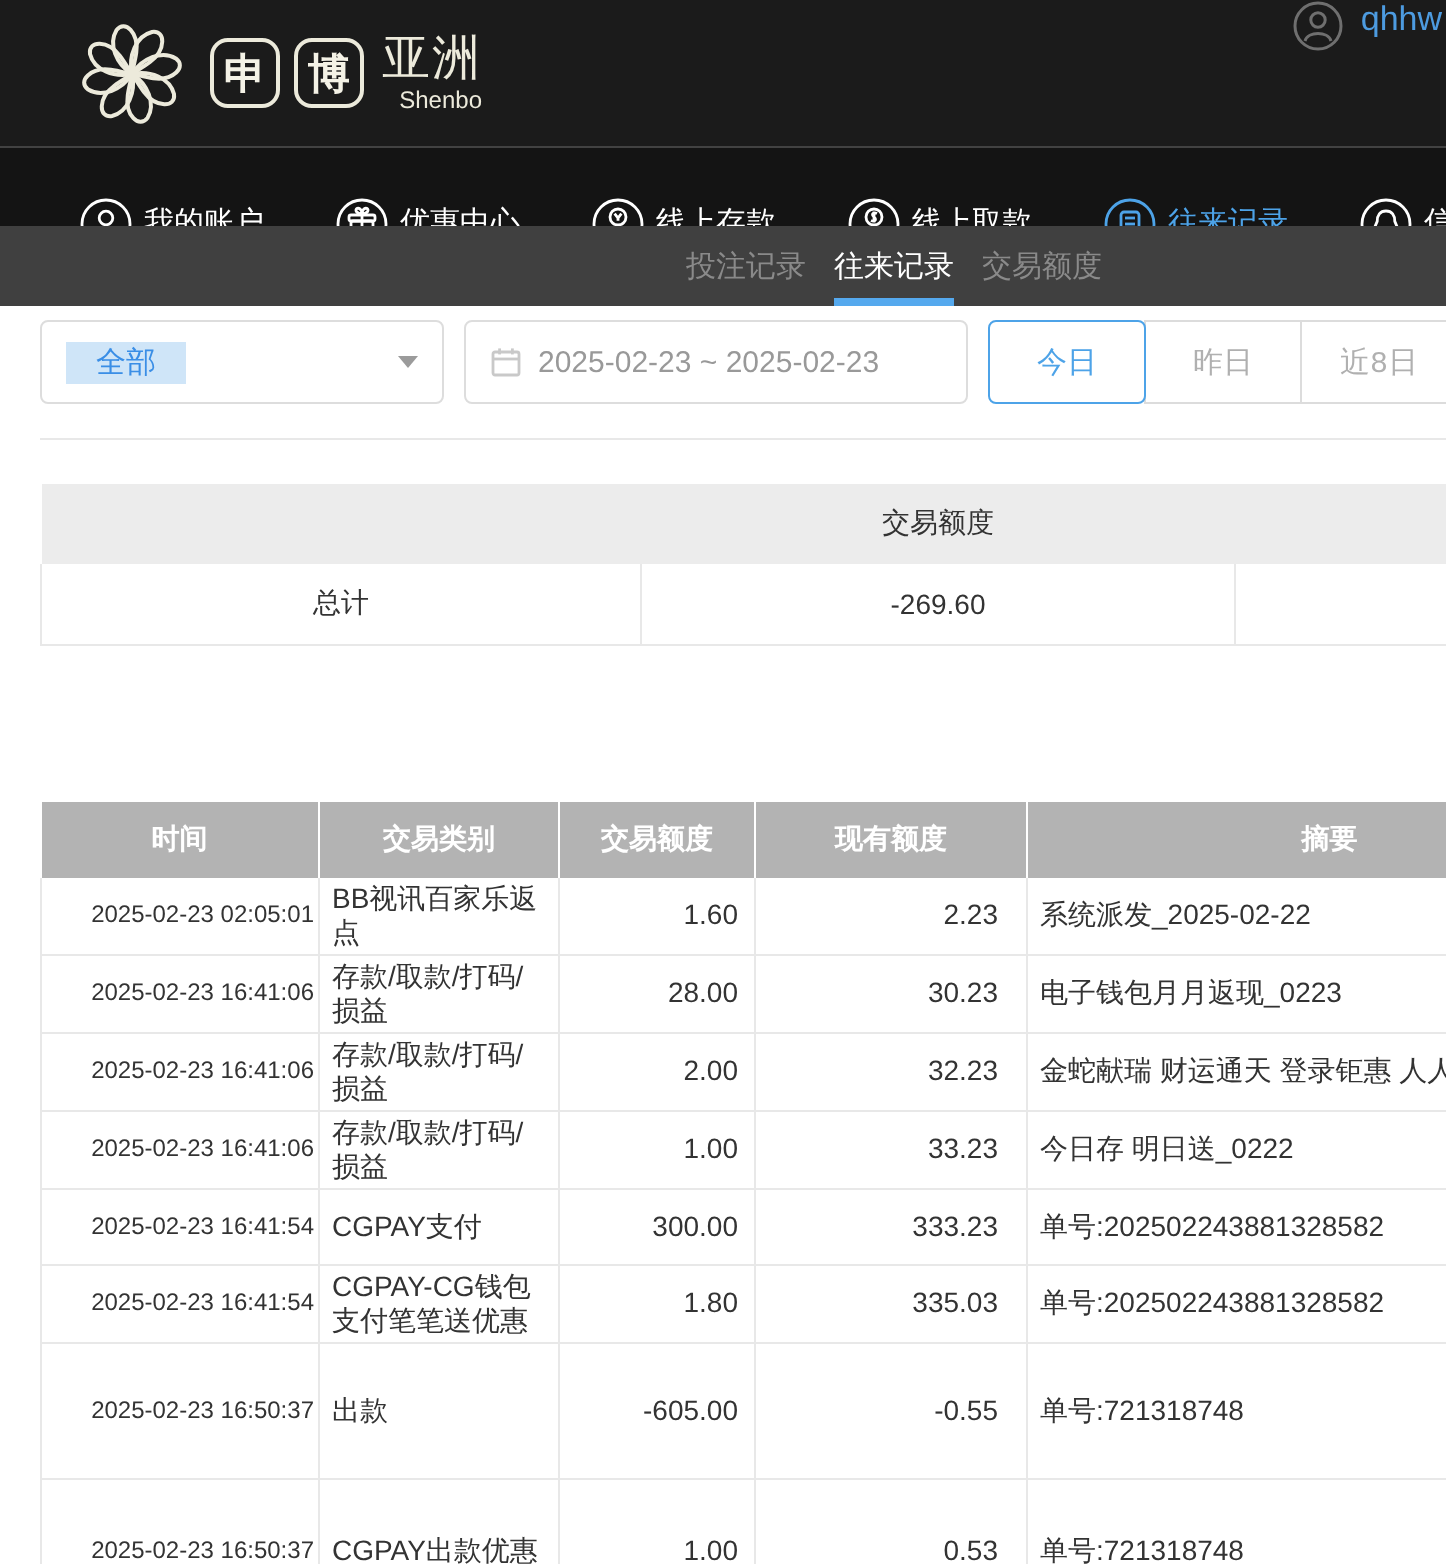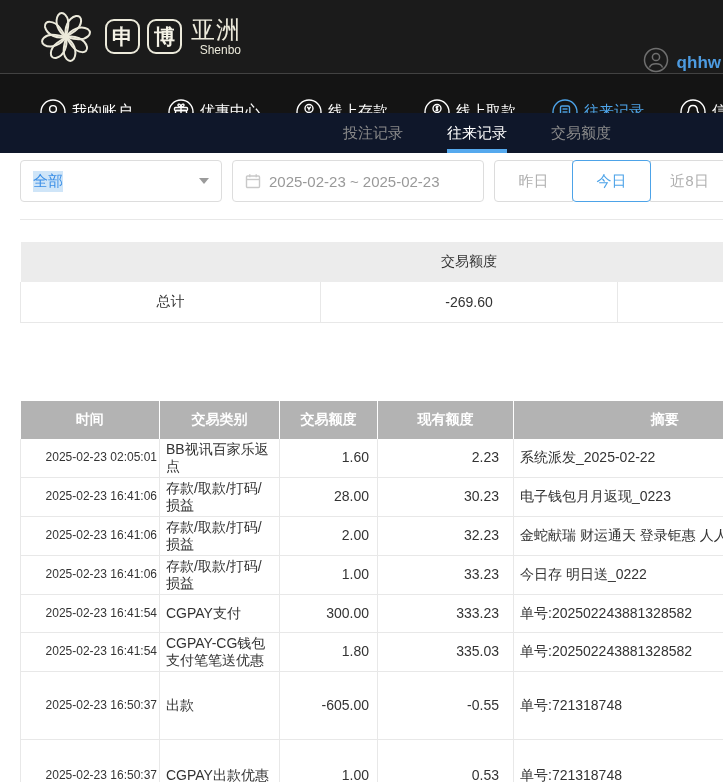--- a/index.html
+++ b/index.html
@@ -16,49 +16,49 @@
   }
   .logo { display:flex; align-items:center; gap:7px; cursor:pointer; }
   .logo-box {
     width:35px; height:35px; border:2px solid #eceadb; border-radius:9px;
     color:#f4f2e6; font-size:21px; font-weight:bold;
     display:flex; align-items:center; justify-content:center;
   }
   .logo-region { color:#eceadb; line-height:1; margin-left:2px; }
   .logo-region .zh { font-size:24px; font-weight:normal; letter-spacing:1px; }
   .logo-region .en { font-size:12px; margin-top:2px;text-align:right; }
-  .userbox { position:absolute; right:2px; top:0; height:73px; display:flex; align-items:flex-end; gap:8px; cursor:pointer;font-weight:bold; }
+  .userbox { position:absolute; right:2px; top:0; height:73px; display:flex; align-items:flex-start; gap:8px; cursor:pointer; }
   .username { color:#4d9be0; font-size:17px; }
   
   .mainnav {
     height:40px; background:#141414; border-top:1px solid #424242;
     display:flex; align-items:center; padding-left:40px; gap:36px;
     white-space:nowrap; overflow:hidden;
   }
   .nav-item { display:flex; align-items:center; gap:6px; color:#fff; font-size:15px; cursor:pointer; flex:0 0 auto;margin-top:36px; }
   .nav-item svg { stroke:#fff; }
   .nav-item.active { color:#4da3e8; }
   .nav-item.active svg { stroke:#4da3e8; }
   
   .subtabs {
-    height:40px; background:#0f172a; display:flex; gap:44px; padding-left:343px;
+    height:40px; background:#404040; display:flex; gap:14px; padding-left:343px;
     overflow:hidden; white-space:nowrap;
   }
   .tab {
     height:40px; display:flex; align-items:center; color:#8a8a8a; font-size:15px;
     border-bottom:4px solid transparent; padding-top:4px; cursor:pointer; flex:0 0 auto;
   }
   .tab.active { color:#fff; border-bottom-color:#55a9ee; }
   
   .filters { display:flex; align-items:center; margin:7px 0 0 20px; white-space:nowrap; }
   .select-box {
     width:202px; height:42px; border:1px solid #ddd; border-radius:4px; background:#fff;
     display:flex; align-items:center; padding:0 12px; cursor:pointer; flex:0 0 auto;
   }
-  .select-value { font-size:15px; color:#3a8ee6; background:#cfe5f8; padding:1px 0; }
+  .select-value { font-size:15px; color:#3a8ee6; background:#cfe5f8; padding:1px 15px; }
   .caret { margin-left:auto; width:0; height:0; border-left:5px solid transparent; border-right:5px solid transparent; border-top:6px solid #9b9b9b; }
   .date-box {
     width:252px; height:42px; border:1px solid #ddd; border-radius:4px; background:#fff;
     display:flex; align-items:center; gap:8px; padding:0 12px; margin-left:10px; cursor:pointer; flex:0 0 auto;
   }
   .date-text { font-size:15px; color:#999; }
   .btn-group { display:flex; margin-left:10px; flex:0 0 auto; }
   .range-btn {
     width:79px; height:42px; background:#fff; border:1px solid #dcdcdc; margin-left:-1px;
     font-size:15px; color:#b0b0b0; display:flex; align-items:center; justify-content:center;
@@ -242,22 +242,22 @@
         <svg width="16" height="16" viewBox="0 0 16 16" fill="none" stroke="#c9c9c9" stroke-width="1.4">
           <rect x="1.5" y="3" width="13" height="11.5" rx="1"></rect>
           <line x1="1.5" y1="6.5" x2="14.5" y2="6.5"></line>
           <line x1="4.8" y1="1.2" x2="4.8" y2="4.2"></line>
           <line x1="11.2" y1="1.2" x2="11.2" y2="4.2"></line>
         </svg>
       </span>
       <span class="date-text">2025-02-23 ~ 2025-02-23</span>
     </div>
     <div class="btn-group">
+      <div class="range-btn active">今日</div>
       <div class="range-btn">昨日</div>
-      <div class="range-btn active">今日</div>
       <div class="range-btn">近8日</div>
     </div>
     <button class="search-btn"></button>
   </div>
 
   <div class="divider"></div>
 
   <table class="summary">
     <colgroup>
         <col style="width:300px">

